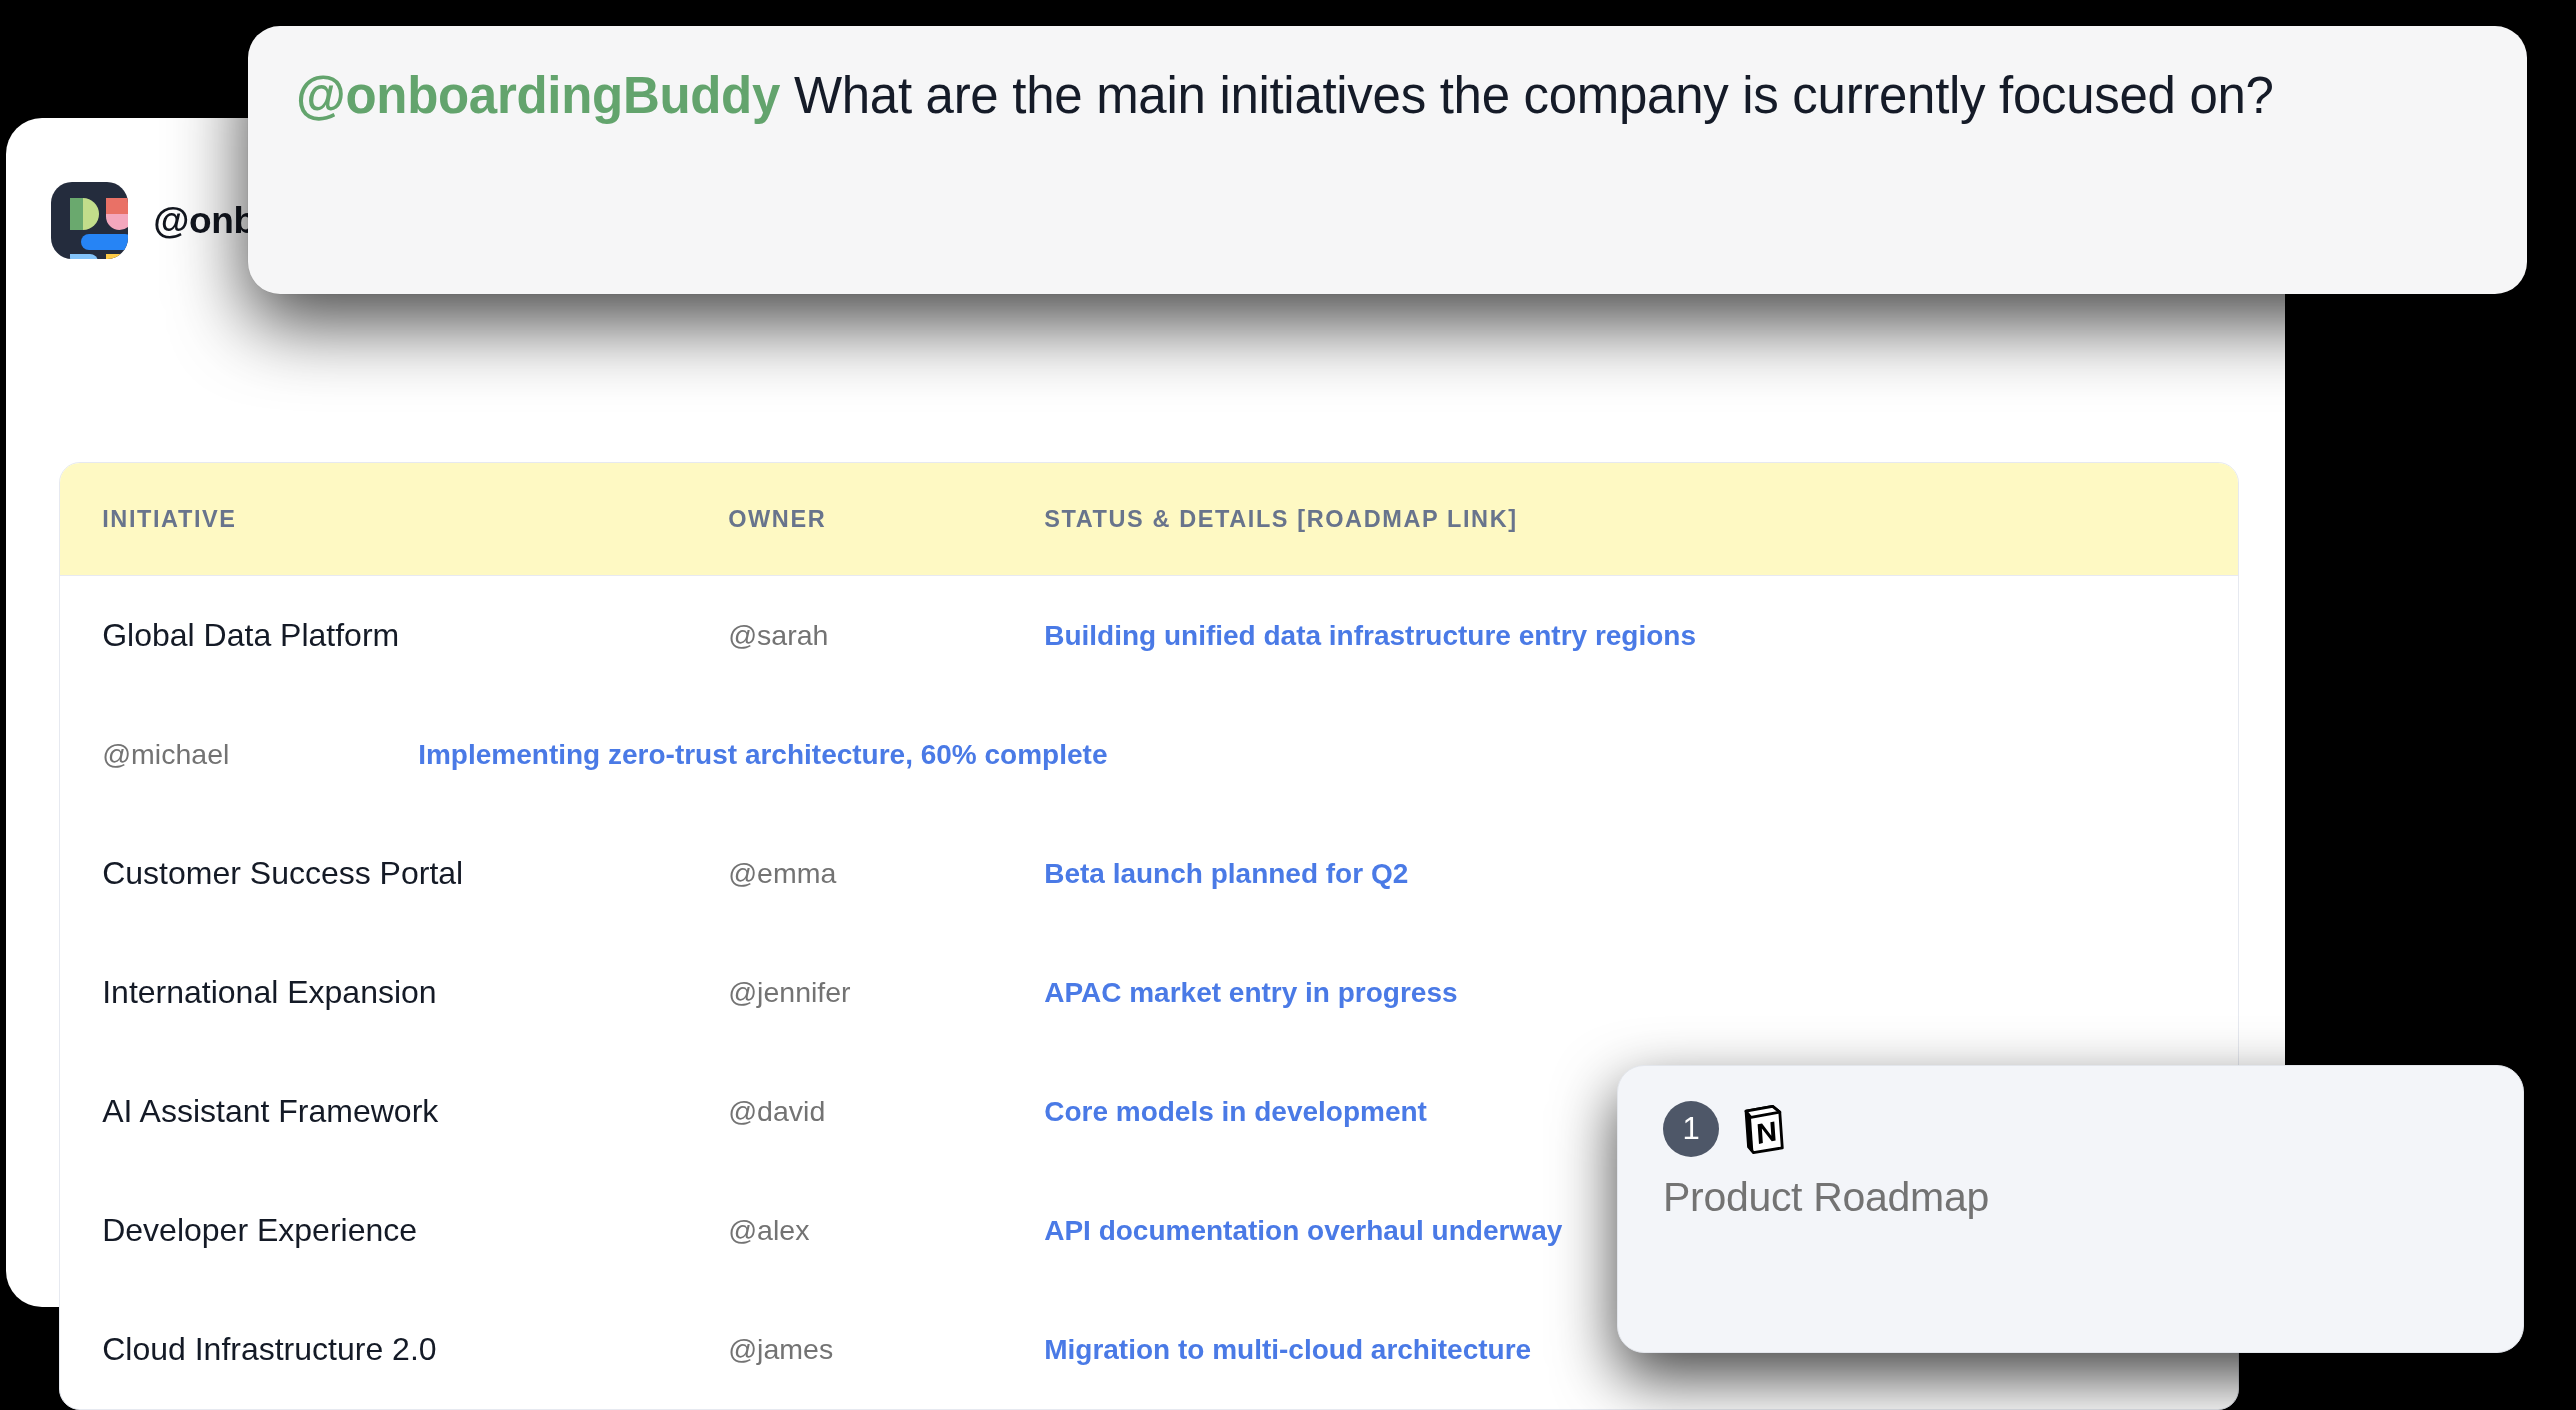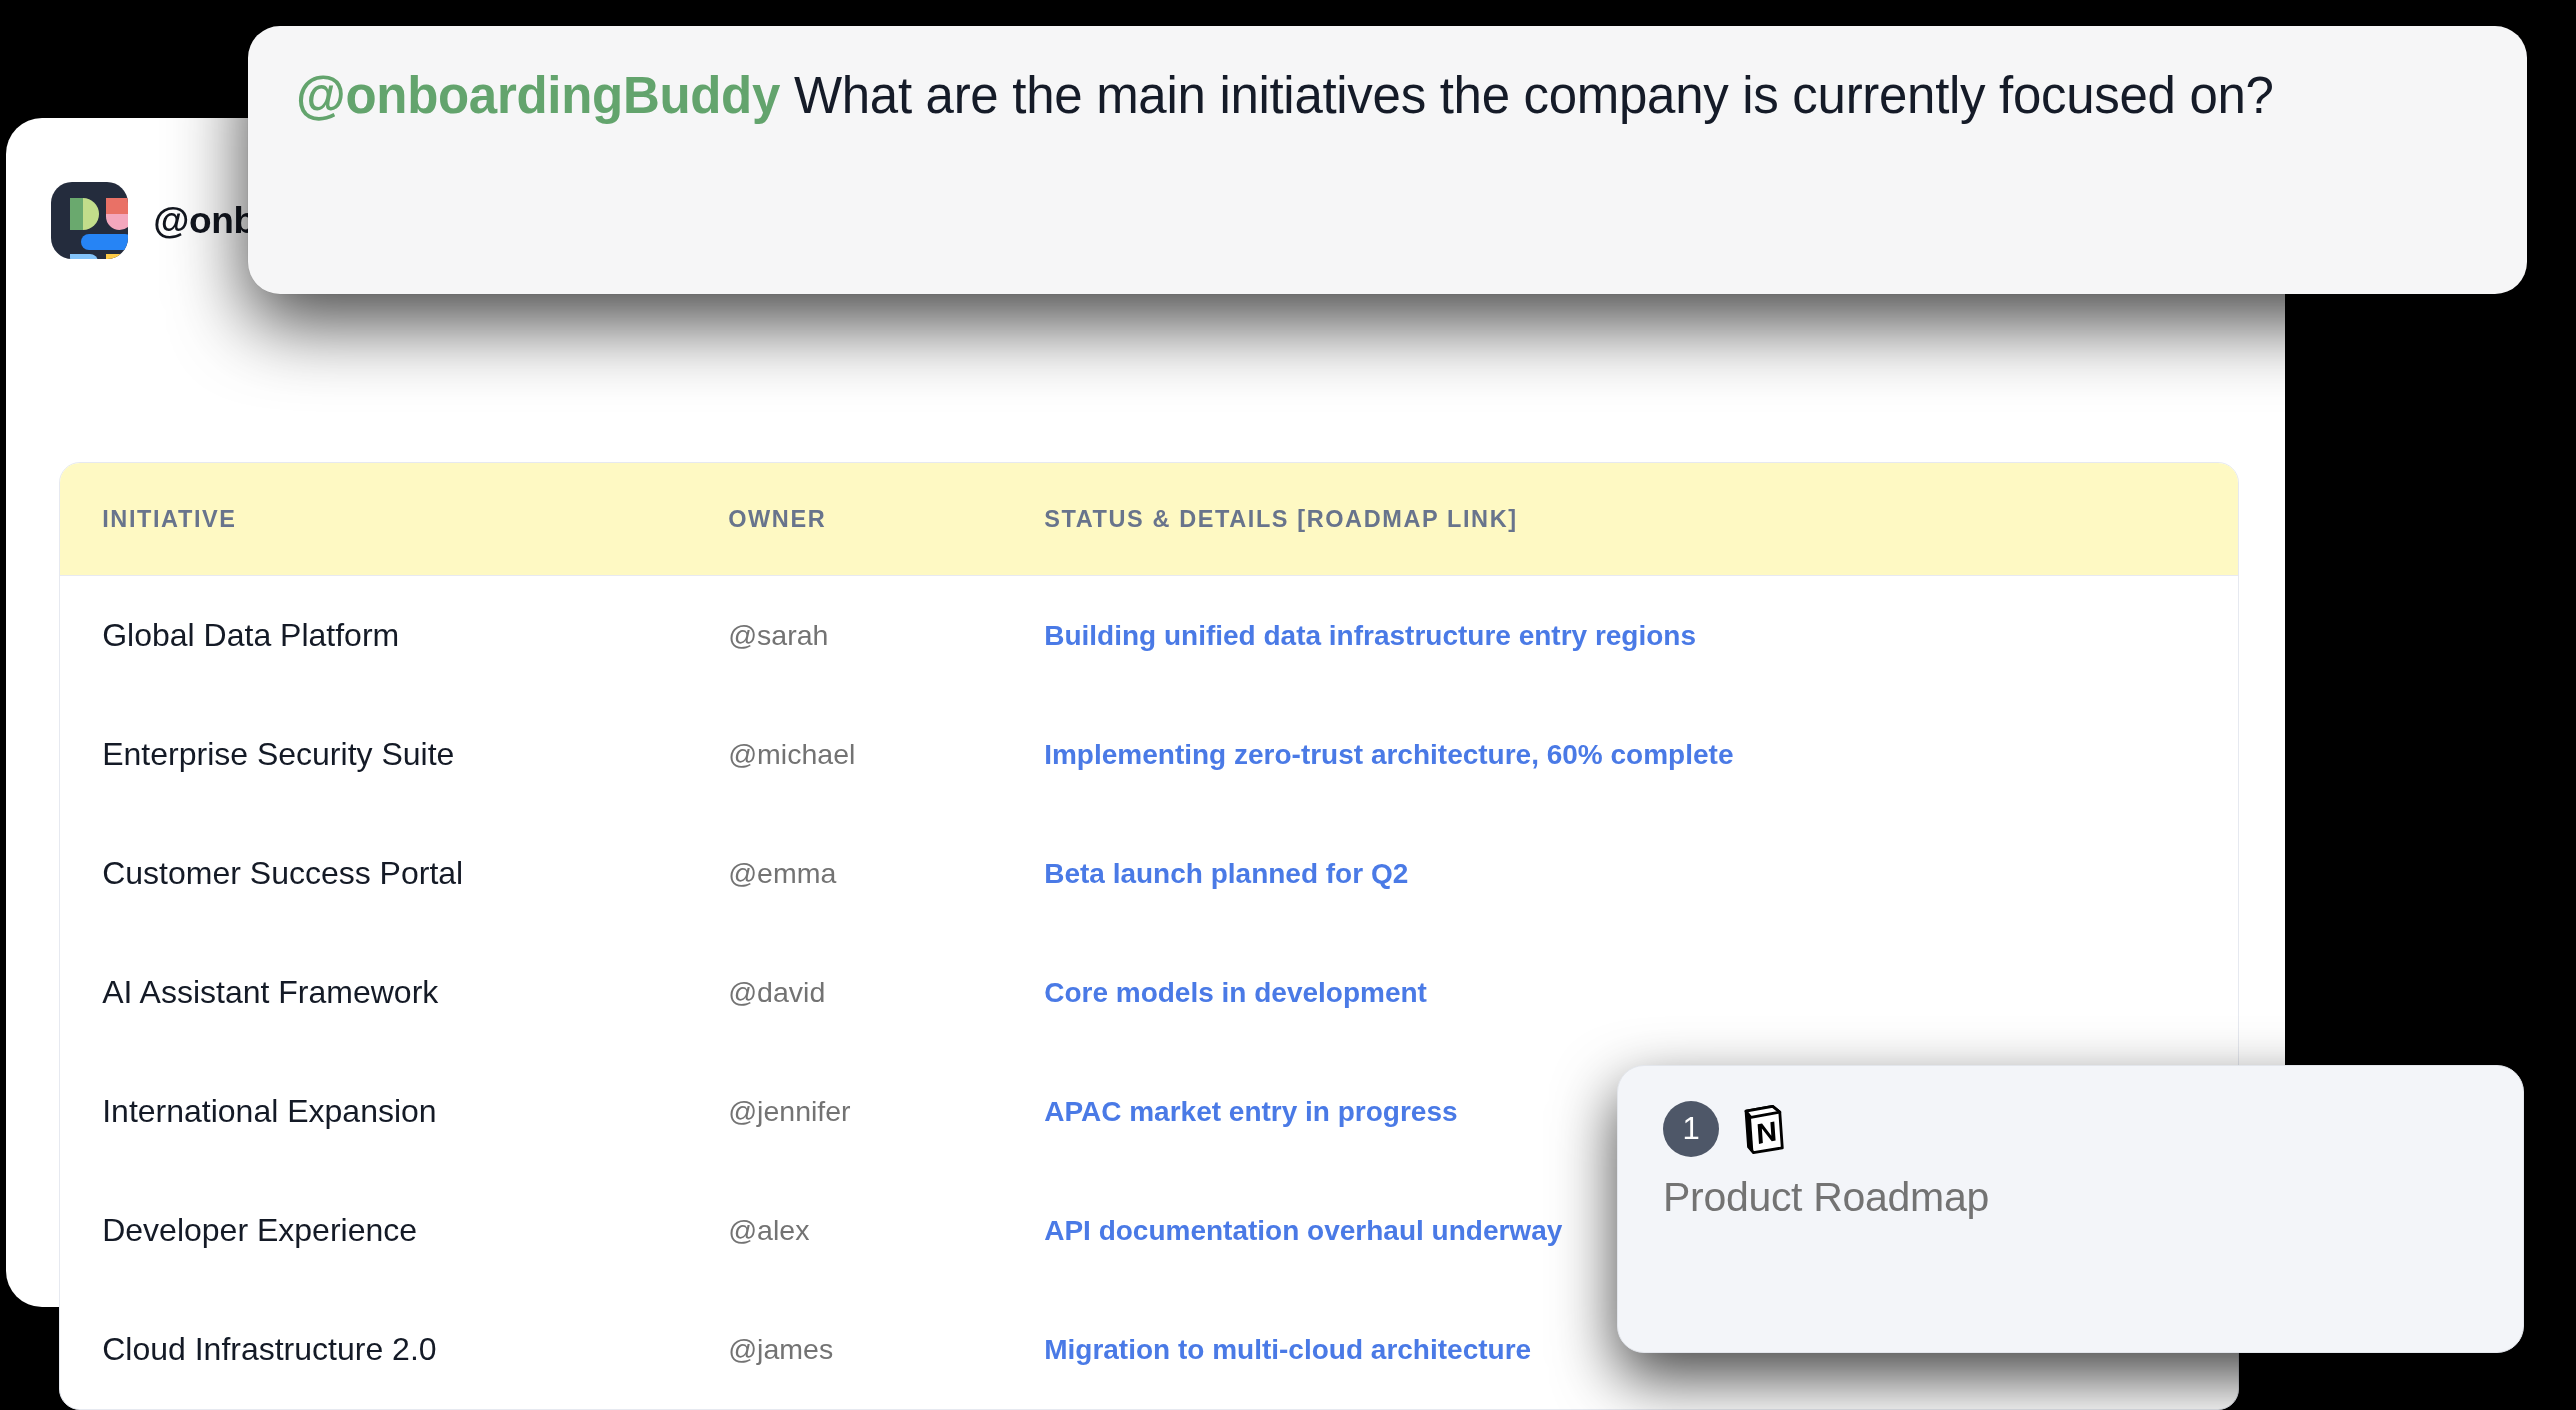--- a/index.html
+++ b/index.html
@@ -229,41 +229,40 @@
 
       <div id="table-body">
 
         <div class="tr">
           <div class="td-initiative col-initiative">Global Data Platform</div>
           <div class="td-owner col-owner">@sarah</div>
           <div class="td-status col-status">Building unified data infrastructure entry regions</div>
         </div>
 
         <div class="tr">
-          <div class="td-initiative col-initiative">Enterprise Security Suite</div>
           <div class="td-owner col-owner">@michael</div>
           <div class="td-status col-status">Implementing zero-trust architecture, 60% complete</div>
         </div>
 
         <div class="tr">
           <div class="td-initiative col-initiative">Customer Success Portal</div>
           <div class="td-owner col-owner">@emma</div>
           <div class="td-status col-status">Beta launch planned for Q2</div>
         </div>
 
         <div class="tr">
+          <div class="td-initiative col-initiative">International Expansion</div>
+          <div class="td-owner col-owner">@jennifer</div>
+          <div class="td-status col-status">APAC market entry in progress</div>
+        </div>
+
+        <div class="tr">
           <div class="td-initiative col-initiative">AI Assistant Framework</div>
           <div class="td-owner col-owner">@david</div>
           <div class="td-status col-status">Core models in development</div>
-        </div>
-
-        <div class="tr">
-          <div class="td-initiative col-initiative">International Expansion</div>
-          <div class="td-owner col-owner">@jennifer</div>
-          <div class="td-status col-status">APAC market entry in progress</div>
         </div>
 
         <div class="tr">
           <div class="td-initiative col-initiative">Developer Experience</div>
           <div class="td-owner col-owner">@alex</div>
           <div class="td-status col-status">API documentation overhaul underway</div>
         </div>
 
         <div class="tr">
           <div class="td-initiative col-initiative">Cloud Infrastructure 2.0</div>

